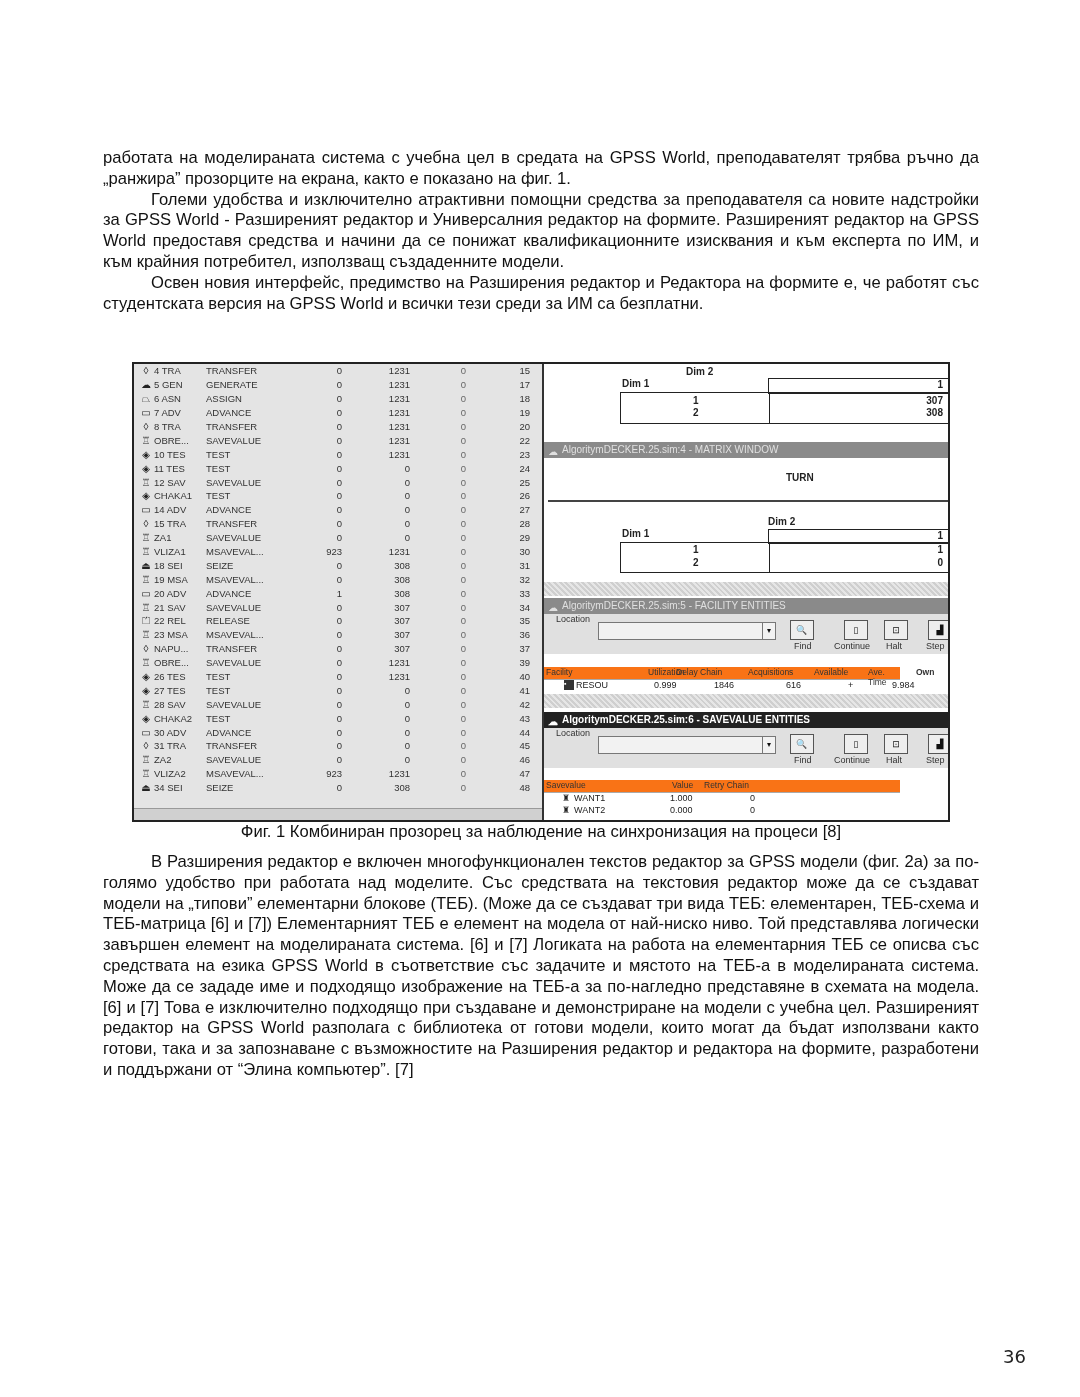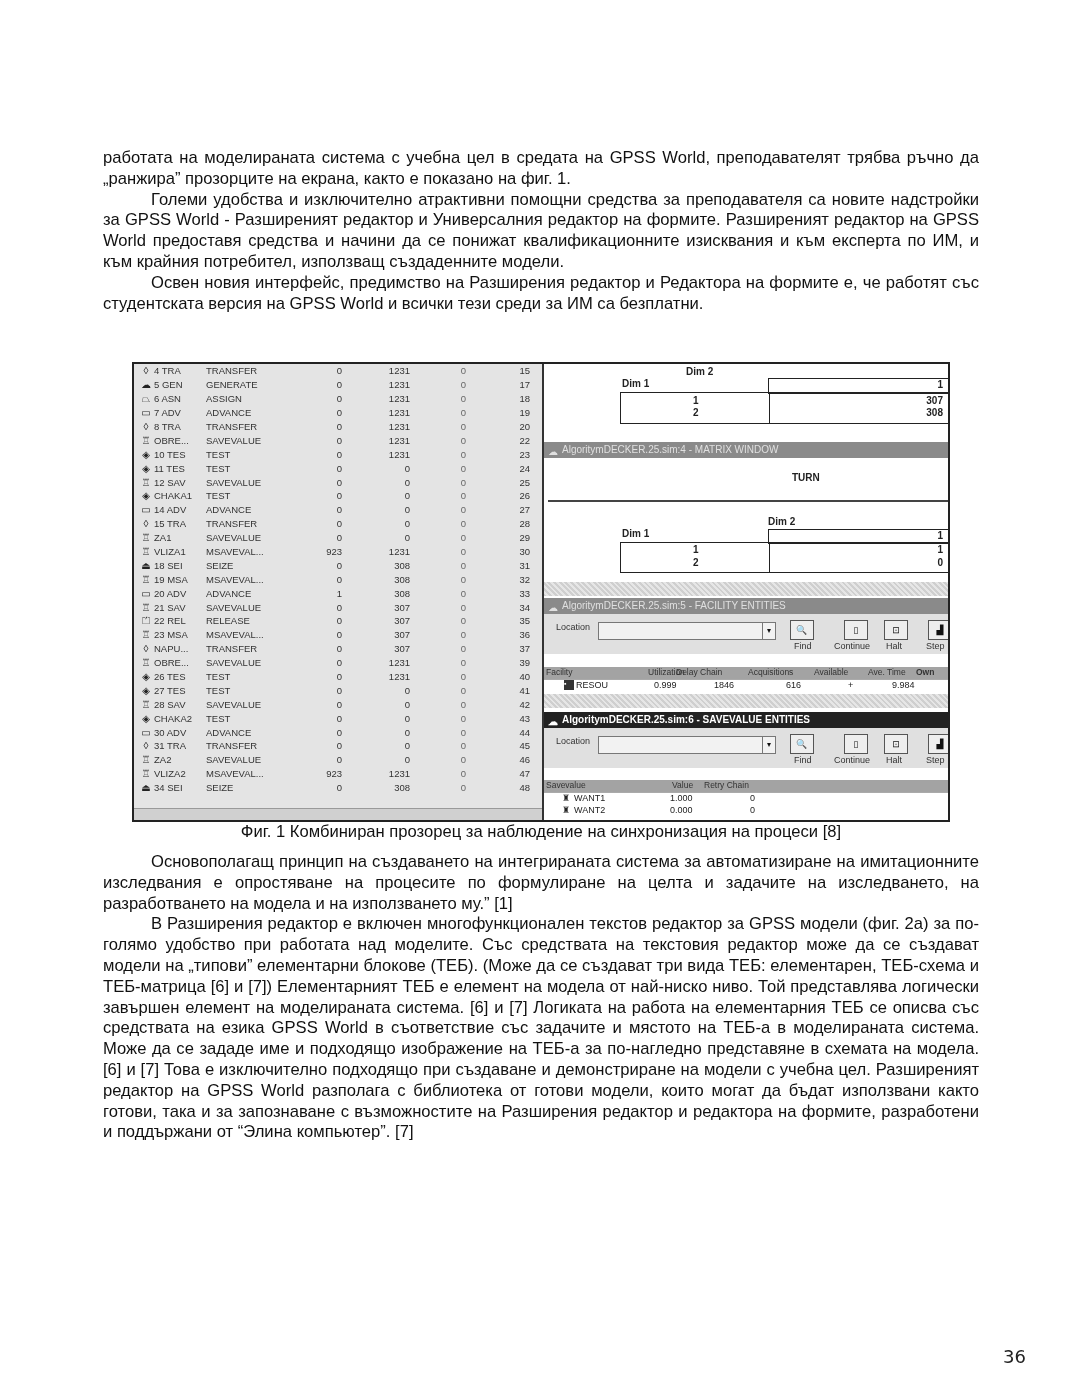--- a/index.html
+++ b/index.html
@@ -36,30 +36,30 @@
   
   .right { position: absolute; left: 410px; top: 0; width: 404px; height: 456px; background: #fff; }
   .mtx { position: absolute; font-size: 10px; font-weight: bold; color: #222; }
   .mtable { position: absolute; border: 1px solid #222; }
   .titlebar { position: absolute; left: 0; width: 404px; height: 16px; font-size: 10px;
               color: #e0e0e0; padding-left: 18px; box-sizing: border-box; line-height: 16px; }
   .titlebar.inactive { background: #8a8a8a; }
   .titlebar.active { background: #222; color: #fff; font-weight: bold; }
   .titlebar .cloud { position: absolute; left: 4px; top: 2px; font-size: 10px; }
   .toolrow { position: absolute; left: 0; width: 404px; height: 40px; background: #e0e0e0; }
-  .loclbl { position: absolute; left: 12px; top: 8px; font-size: 9px; color: #333; }
+  .loclbl { position: absolute; left: 12px; top: 0; font-size: 9px; color: #333; }
   .locbox { position: absolute; left: 54px; top: 8px; width: 176px; height: 16px;
             background: #f2f2f2; border: 1px solid #777; }
   .locbox .dd { position: absolute; right: 0; top: 0; width: 12px; height: 16px;
                 border-left: 1px solid #777; font-size: 8px; text-align: center; line-height: 16px; }
   .tbtn { position: absolute; top: 6px; width: 22px; height: 18px; border: 1px solid #555;
           background: #eee; font-size: 9px; text-align: center; line-height: 18px; }
   .tlbl { position: absolute; top: 27px; font-size: 9px; color: #333; }
-  .ghead { position: absolute; left: 0; width: 404px; height: 12px; font-size: 8.5px;
-           color: #333; background: #a3a3a3; border-bottom: 1px solid #aaa; }
+  .ghead { position: absolute; left: 0; width: 356px; height: 12px; font-size: 8.5px;
+           color: #333; background: #f97316; border-bottom: 1px solid #aaa; }
   .ghead span, .grow span { position: absolute; top: 0; }
   .grow { position: absolute; left: 0; width: 488px; height: 12px; font-size: 9px; color: #222; }
   .dither { position: absolute; left: 0; width: 404px; background:
             repeating-linear-gradient(45deg, #cfcfcf 0 2px, #e6e6e6 2px 4px); }
 </style>
 </head>
 <body>
 
 <div class="page">
   <p>работата на моделираната система с учебна цел в средата на GPSS World, преподавателят трябва ръчно да „ранжира” прозорците на екрана, както е показано на фиг. 1.</p>
@@ -363,21 +363,21 @@
       <span class="mtx" style="left:72px;top:2px;">1</span>
       <span class="mtx" style="left:72px;top:14px;">2</span>
       <span class="mtx" style="right:6px;top:2px;">307</span>
       <span class="mtx" style="right:6px;top:14px;">308</span>
     </div>
 
     <div class="titlebar inactive" style="top:78px;">
       <span class="cloud">☁</span>
       <span>AlgoritymDECKER.25.sim:4  -  MATRIX WINDOW</span>
     </div>
-    <div class="mtx" style="left:248px;top:108px;">TURN</div>
+    <div class="mtx" style="left:242px;top:108px;">TURN</div>
     <div style="position:absolute;left:4px;top:136px;width:400px;height:2px;background:#444;"></div>
     <div class="mtx" style="left:224px;top:152px;">Dim 2</div>
     <div class="mtx" style="left:78px;top:164px;">Dim 1</div>
     <div class="mtable" style="left:224px;top:165px;width:180px;height:13px;border-right:none;">
       <span class="mtx" style="right:6px;top:0;">1</span>
     </div>
     <div class="mtable" style="left:76px;top:178px;width:328px;height:29px;border-right:none;">
       <div style="position:absolute;left:148px;top:0;width:1px;height:29px;background:#222;"></div>
       <span class="mtx" style="left:72px;top:1px;">1</span>
       <span class="mtx" style="left:72px;top:14px;">2</span>
@@ -458,17 +458,16 @@
       <span style="left:30px;">WANT2</span>
       <span style="left:126px;">0.000</span>
       <span style="left:206px;">0</span>
     </div>
   </div>
 </div>
 
 <div class="caption">Фиг. 1 Комбиниран прозорец за наблюдение на синхронизация на процеси [8]</div>
 
 <div class="after">
-  <p class="indent">Основополагащ принцип на създаването на интегрираната система за автоматизиране на имитационните изследвания е опростяване на процесите по формулиране на целта и задачите на изследването, на разработването на модела и на използването му.” [1]</p>
   <p class="indent">В Разширения редактор е включен многофункционален текстов редактор за GPSS модели (фиг. 2а) за по-голямо удобство при работата над моделите. Със средствата на текстовия редактор може да се създават модели на „типови” елементарни блокове (ТЕБ). (Може да се създават три вида ТЕБ: елементарен, ТЕБ-схема и ТЕБ-матрица [6] и [7]) Елементарният ТЕБ е елемент на модела от най-ниско ниво. Той представлява логически завършен елемент на моделираната система. [6] и [7] Логиката на работа на елементарния ТЕБ се описва със средствата на езика GPSS World в съответствие със задачите и мястото на ТЕБ-а в моделираната система. Може да се зададе име и подходящо изображение на ТЕБ-а за по-нагледно представяне в схемата на модела. [6] и [7] Това е изключително подходящо при създаване и демонстриране на модели с учебна цел. Разширеният редактор на GPSS World разполага с библиотека от готови модели, които могат да бъдат използвани както готови, така и за запознаване с възможностите на Разширения редактор и редактора на формите, разработени и поддържани от “Элина компьютер”. [7]</p>
 </div>
 
 <div class="pagenum">36</div>
 
 </body></html>

